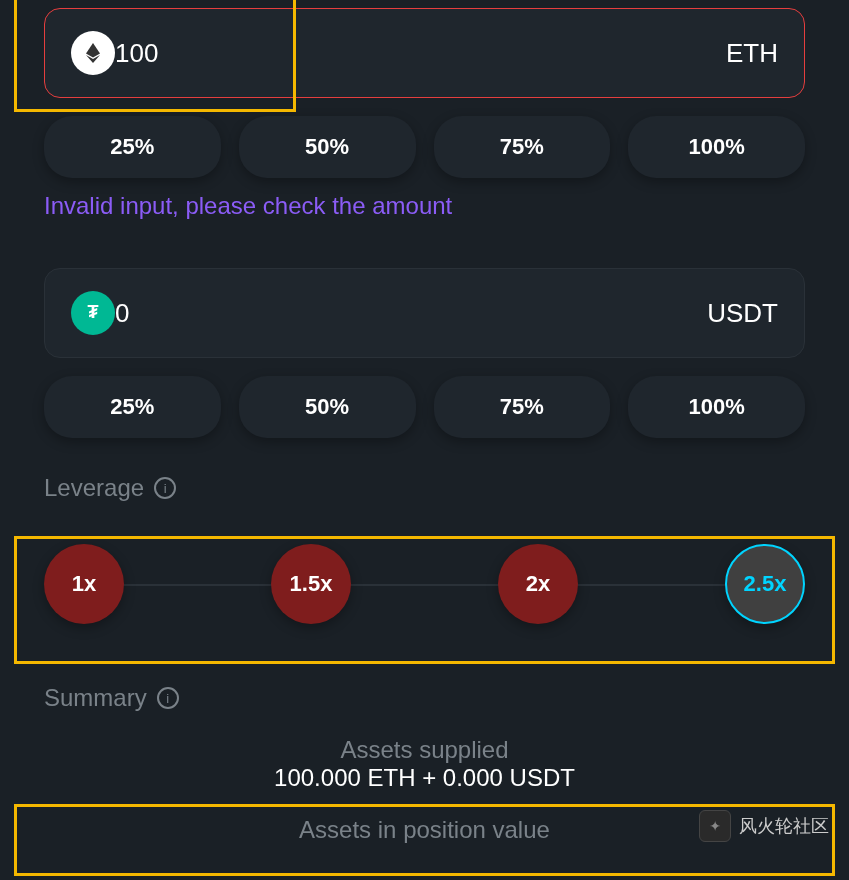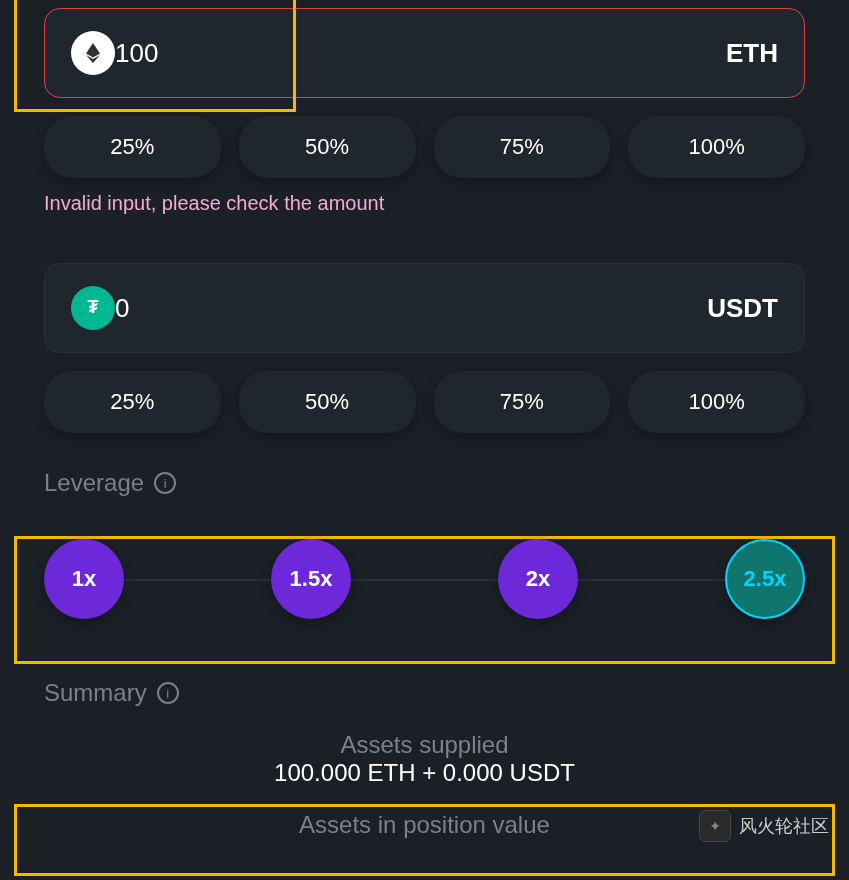--- a/index.html
+++ b/index.html
@@ -45,43 +45,43 @@
     .coin-icon.usdt {
       background: #00b894;
     }
     .input-value {
       font-size: 26px;
       font-weight: 500;
       color: #fff;
     }
     .input-symbol {
       font-size: 26px;
-      font-weight: 700;
+      font-weight: 400;
       color: #fff;
     }
     .pct-row {
       display: flex;
       gap: 18px;
       margin-bottom: 14px;
     }
     .pct-btn {
       flex: 1;
       background: #1f262d;
       border: none;
       border-radius: 28px;
       padding: 18px 0;
       font-size: 22px;
-      font-weight: 400;
+      font-weight: 700;
       color: #fff;
       cursor: pointer;
       box-shadow: 0 4px 12px rgba(0,0,0,0.3);
     }
     .error-text {
-      color: #f9a8d4;
-      font-size: 20px;
+      color: #8b5cf6;
+      font-size: 24px;
       margin: 10px 0 48px 0;
     }
     .section-label {
       display: flex;
       align-items: center;
       gap: 10px;
       color: #7a8289;
       font-size: 24px;
       margin: 36px 0 18px 0;
     }
@@ -109,34 +109,34 @@
       left: 40px;
       right: 40px;
       height: 2px;
       background: #2a3138;
       z-index: 0;
     }
     .lev-btn {
       width: 80px;
       height: 80px;
       border-radius: 50%;
-      background: #6d28d9;
+      background: #7f1d1d;
       border: none;
       color: #fff;
       font-size: 22px;
       font-weight: 600;
       cursor: pointer;
       z-index: 1;
       position: relative;
       box-shadow: 0 4px 12px rgba(0,0,0,0.3);
     }
     .lev-btn.selected {
       border: 2px solid #00d4ff;
       color: #00d4ff;
-      background: #0f766e;
+      background: #404040;
     }
     .summary-row {
       display: flex;
       justify-content: space-between;
       align-items: center;
       margin: 24px 0;
       flex-direction: column;
     }
     .summary-label {
       color: #7a8289;

